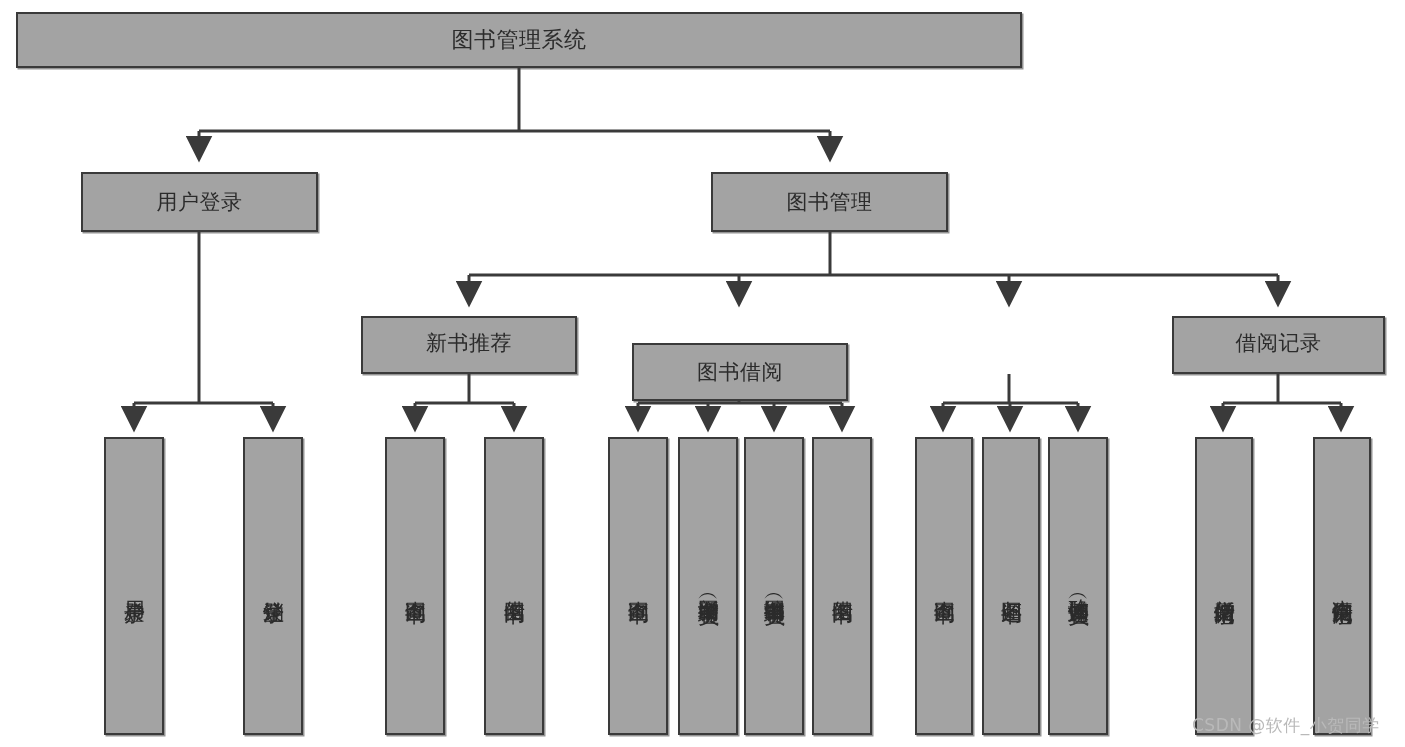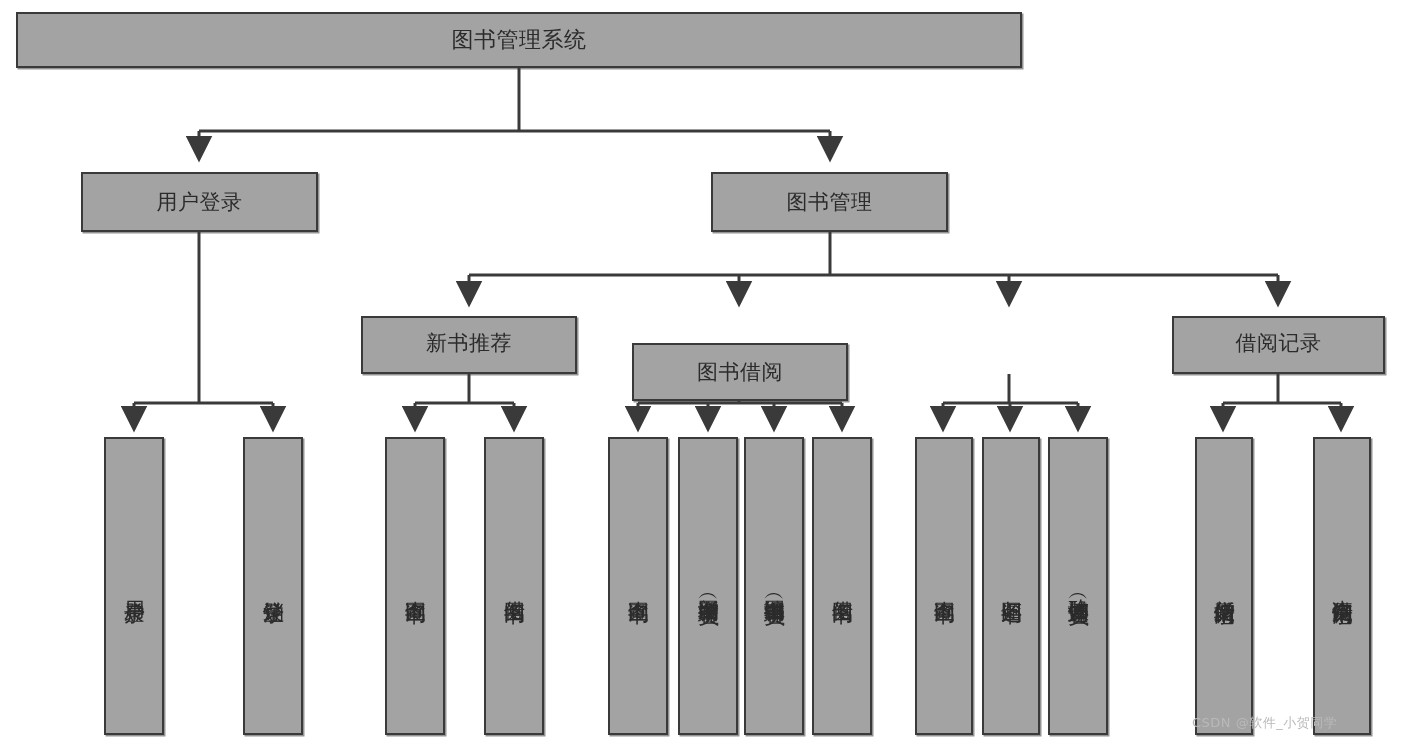--- a/index.html
+++ b/index.html
@@ -63,21 +63,21 @@
     font-size: 21px;
     line-height: 1.28;
     letter-spacing: 1px;
     white-space: nowrap;
     max-height: 100%;
   }
   .watermark {
     position: absolute;
     left: 1192px;
     top: 714px;
-    font-size: 13px;
+    font-size: 17px;
     color: #b9b9b9;
     letter-spacing: 0.5px;
     white-space: nowrap;
     font-family: "DejaVu Sans", "Liberation Sans", sans-serif;
     text-align: right;
   }
 </style>
 </head>
 <body>
 

